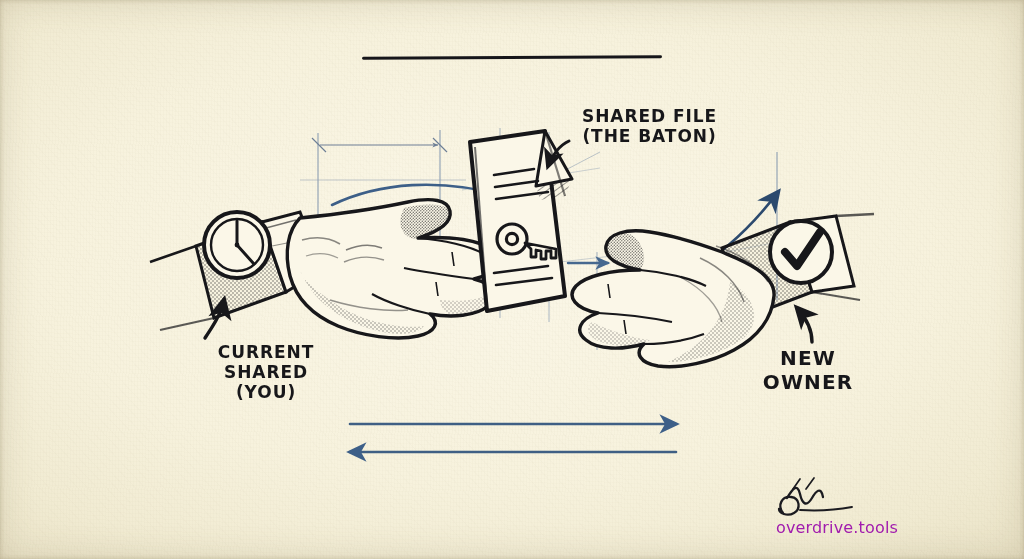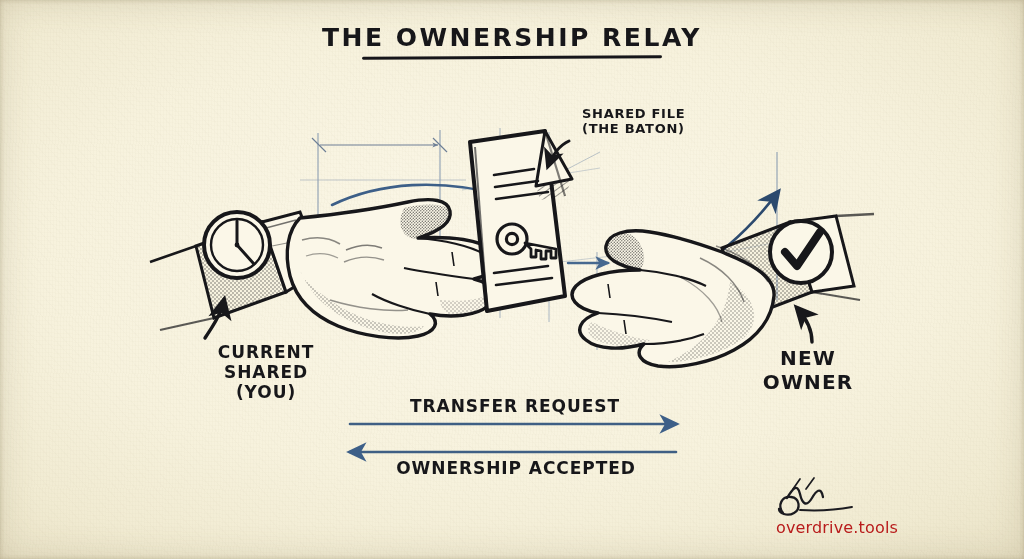--- a/index.html
+++ b/index.html
@@ -73,22 +73,22 @@
     top: 56px;
     width: 300px;
     height: 3px;
     background: #16161a;
     border-radius: 2px;
     transform: rotate(-.25deg);
   }
   #shared-file-label {
     left: 582px;
     top: 106px;
-    font-size: 13px;
-    text-align: left;
+    font-size: 17px;
+    text-align: center;
   }
   #current-owner-label {
     left: 172px;
     top: 342px;
     width: 188px;
     font-size: 17px;
   }
   #new-owner-label {
     left: 742px;
     top: 347px;
@@ -108,21 +108,21 @@
     font-size: 17px;
   }
   #brand {
     position: absolute;
     left: 742px;
     top: 518px;
     width: 190px;
     text-align: center;
     font-family: "DejaVu Sans", sans-serif;
     font-size: 16px;
-    color: #b91c1c;
+    color: #a21caf;
     letter-spacing: .01em;
   }
 </style>
 </head>
 <body>
 
 <div id="stage">
 
   <div class="paper-tone"></div>
   <div class="paper-grain"></div>
@@ -306,29 +306,26 @@
 
     <g fill="none" stroke="#1b1b20" stroke-linecap="round">
       <path d="M783 513 C 777 505, 782 496, 791 497 C 800 498, 801 509, 794 513 C 787 517, 779 513, 779 509" stroke-width="2.3"></path>
       <path d="M787 498 C 792 490, 797 482, 800 494 C 802 503, 806 508, 812 498 C 816 491, 821 486, 823 497" stroke-width="2.3"></path>
       <path d="M800 510 C 816 511, 836 510, 852 507" stroke-width="1.9"></path>
       <path d="M793 489 L 800 479" stroke-width="1.7"></path>
       <path d="M806 489 L 814 478" stroke-width="1.7"></path>
     </g>
   </svg>
 
-  <div class="lbl" id="title">THE OWNERSHIP RELAY</div>
   <div id="title-underline"></div>
 
   <div class="lbl" id="shared-file-label">SHARED FILE
 (THE BATON)</div>
   <div class="lbl" id="current-owner-label">CURRENT
 SHARED
 (YOU)</div>
   <div class="lbl" id="new-owner-label">NEW
 OWNER</div>
-  <div class="lbl" id="transfer-request-label">TRANSFER REQUEST</div>
-  <div class="lbl" id="ownership-accepted-label">OWNERSHIP ACCEPTED</div>
 
   <div id="brand">overdrive.tools</div>
 
   <div class="vignette"></div>
 </div>
 
 </body></html>

